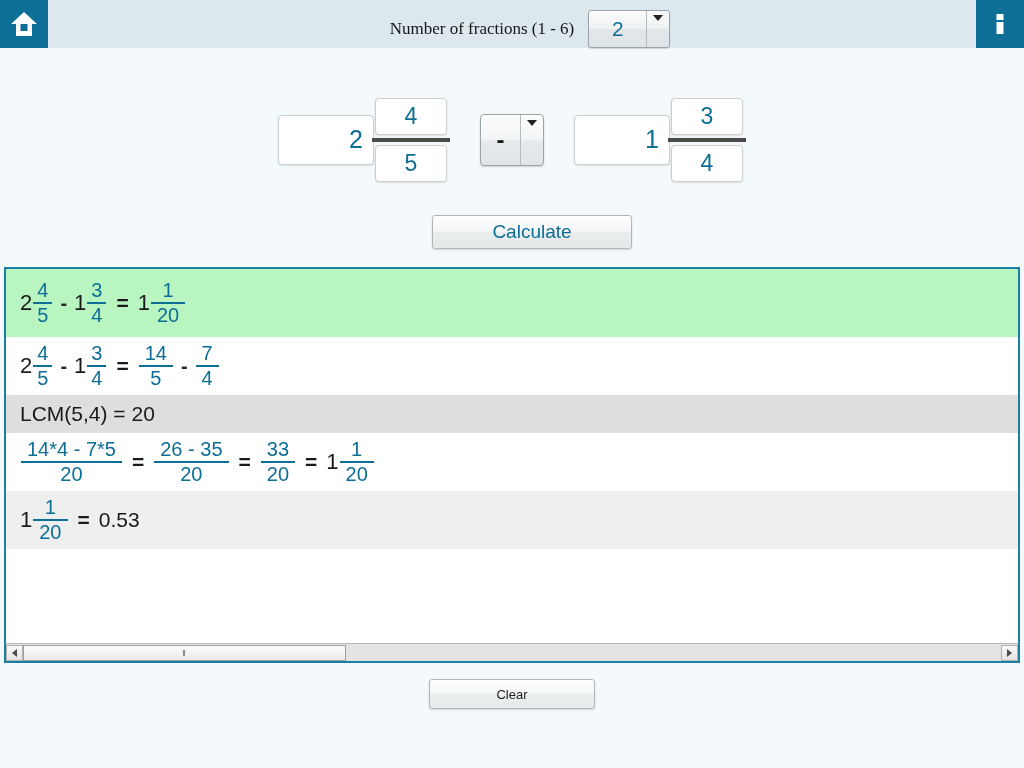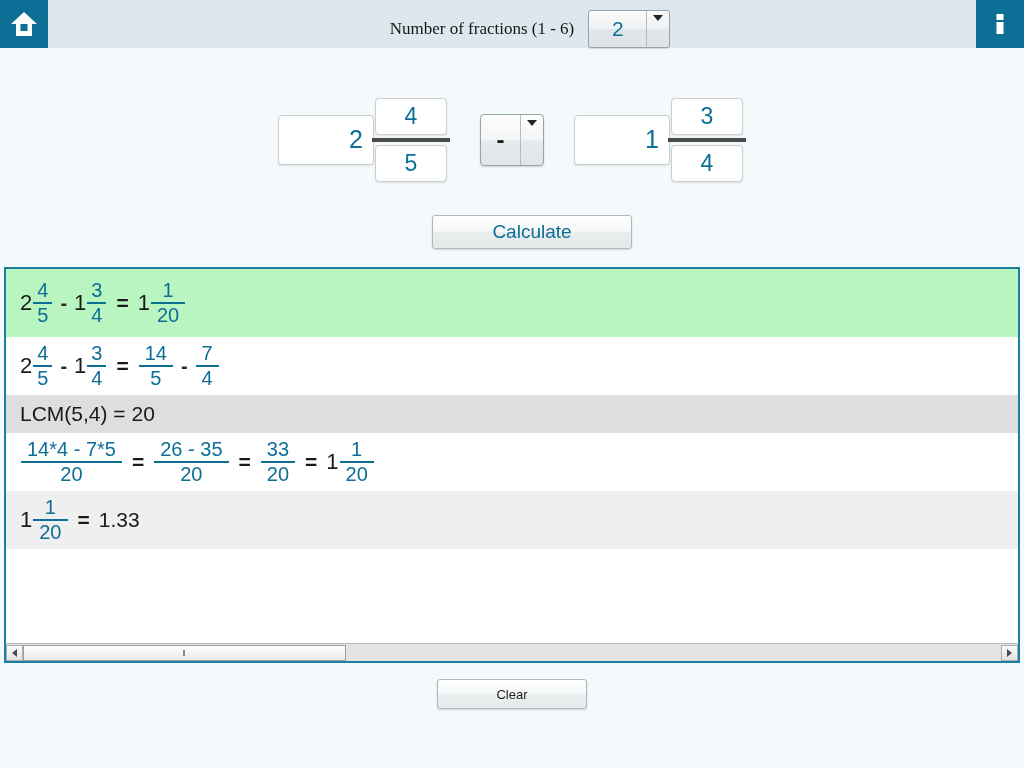--- a/index.html
+++ b/index.html
@@ -282,21 +282,21 @@
     background: #8a8a8a;
   }
 
   
   .clear-wrap {
     display: flex;
     justify-content: center;
     margin-top: 16px;
   }
   .btn-clear {
-    width: 150px;
+    width: 166px;
     height: 30px;
     border: 1px solid #b0b6b9;
     border-radius: 3px;
     background: linear-gradient(180deg,#fefefe 0%,#f5f7f8 48%,#eaeeef 52%,#e5eaeb 100%);
     box-shadow: 0 1px 2px rgba(0,0,0,.15);
     color: #222;
     font-size: 13px;
     font-family: "Liberation Sans", sans-serif;
     cursor: pointer;
   }
@@ -457,21 +457,21 @@
 
     <div class="row lgray">
       <div class="expr">
         <span class="whole-num">1</span>
         <span class="vfrac wide">
           <span class="num">1</span>
           <span class="bar"></span>
           <span class="den">20</span>
         </span>
         <span class="eq">=</span>
-        <span class="plain">1.33</span>
+        <span class="plain">0.53</span>
       </div>
     </div>
 
     <div class="row white"></div>
 
   </div>
 
   <div class="hscroll">
     <div class="sb-arrow">
       <span class="tri-l"></span>

